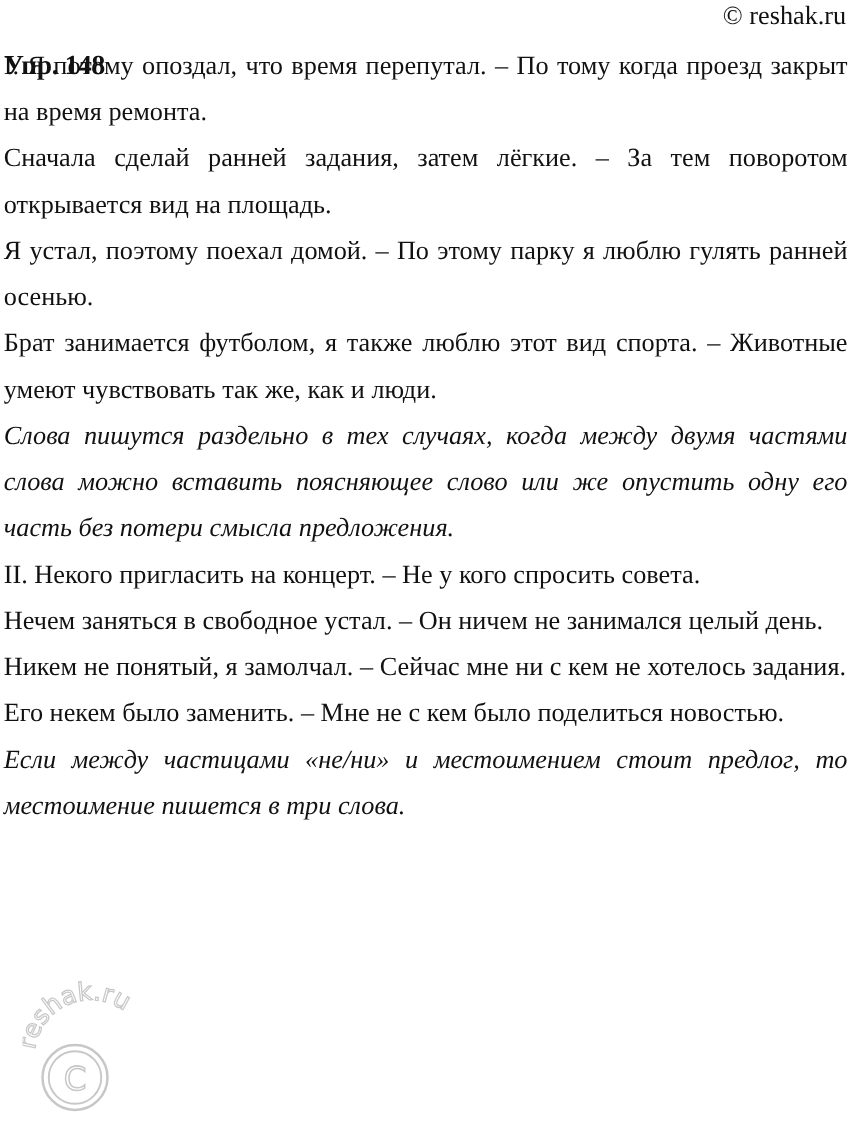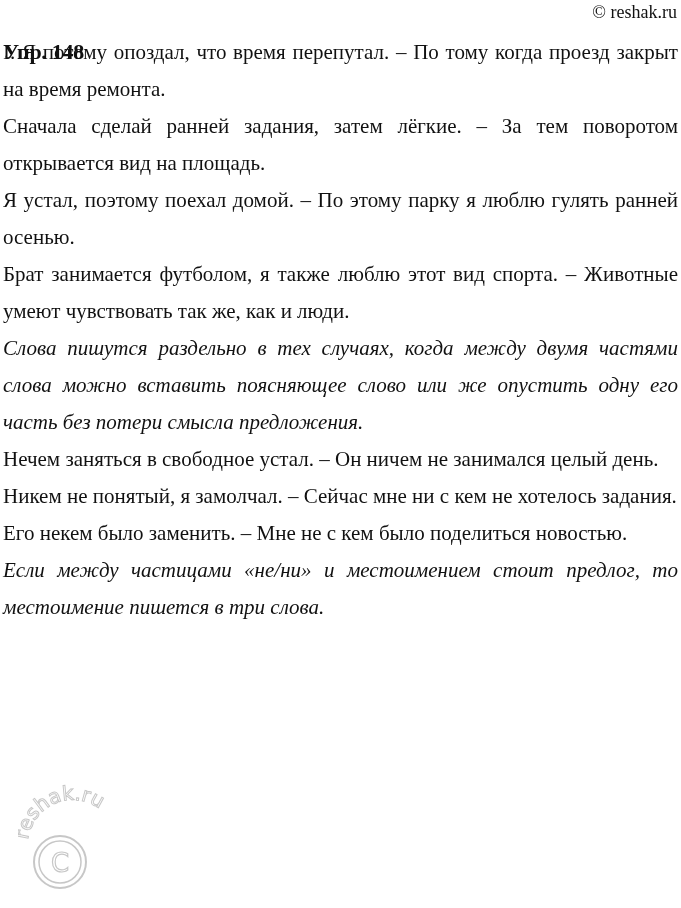--- a/index.html
+++ b/index.html
@@ -6,21 +6,21 @@
     body {
       width: 681px; height: 908px; overflow: hidden; position: relative;
       font-family: "Liberation Serif", "DejaVu Serif", serif;
       color: #111111;
     }
     .header {
       position: absolute; left: 3px; right: 4px; top: 0; height: 30px;
       display: flex; justify-content: space-between; align-items: flex-start;
     }
     .title { font-weight: bold; font-size: 22px; line-height: 24px; letter-spacing: -0.3px; margin-top: 40px; }
-    .copyright { font-size: 18px; line-height: 24px; font-family: Liberation Serif, serif; }
+    .copyright { font-size: 21px; line-height: 24px; font-family: Liberation Serif, serif; }
     .content { position: absolute; left: 3px; right: 3px; top: 34px; }
     .para {
       font-size: 21px; line-height: 37px; text-align: justify; margin: 0;
       text-align-last: left;
     }
     .para.rule { font-style: italic; }
     .watermark {
       position: absolute; left: 18px; top: 770px; width: 110px; height: 125px;
       pointer-events: none; opacity: 0.55;
     }
@@ -32,20 +32,21 @@
   <div class="title">Упр. 148</div>
   <div class="copyright">© reshak.ru</div>
 </div>
 
 <div class="content">
   <p class="para">I. Я потому опоздал, что время перепутал. – По тому когда проезд закрыт на время ремонта.</p>
   <p class="para">Сначала сделай ранней задания, затем лёгкие. – За тем поворотом открывается вид на площадь.</p>
   <p class="para">Я устал, поэтому поехал домой. – По этому парку я люблю гулять ранней осенью.</p>
   <p class="para">Брат занимается футболом, я также люблю этот вид спорта. – Животные умеют чувствовать так же, как и люди.</p>
   <p class="para rule">Слова пишутся раздельно в тех случаях, когда между двумя частями слова можно вставить поясняющее слово или же опустить одну его часть без потери смысла предложения.</p>
+  <p class="para">II. Некого пригласить на концерт. – Не у кого спросить совета.</p>
   <p class="para">Нечем заняться в свободное устал. – Он ничем не занимался целый день.</p>
   <p class="para">Никем не понятый, я замолчал. – Сейчас мне ни с кем не хотелось задания.</p>
   <p class="para">Его некем было заменить. – Мне не с кем было поделиться новостью.</p>
   <p class="para rule">Если между частицами «не/ни» и местоимением стоит предлог, то местоимение пишется в три слова.</p>
 </div>
 
 <div class="watermark">
   <svg width="110" height="125" viewBox="0 0 110 125" xmlns="http://www.w3.org/2000/svg">
     <defs>
       <path id="wmArc" d="M 10 70 A 45 45 0 0 1 95 55" fill="none"></path>

